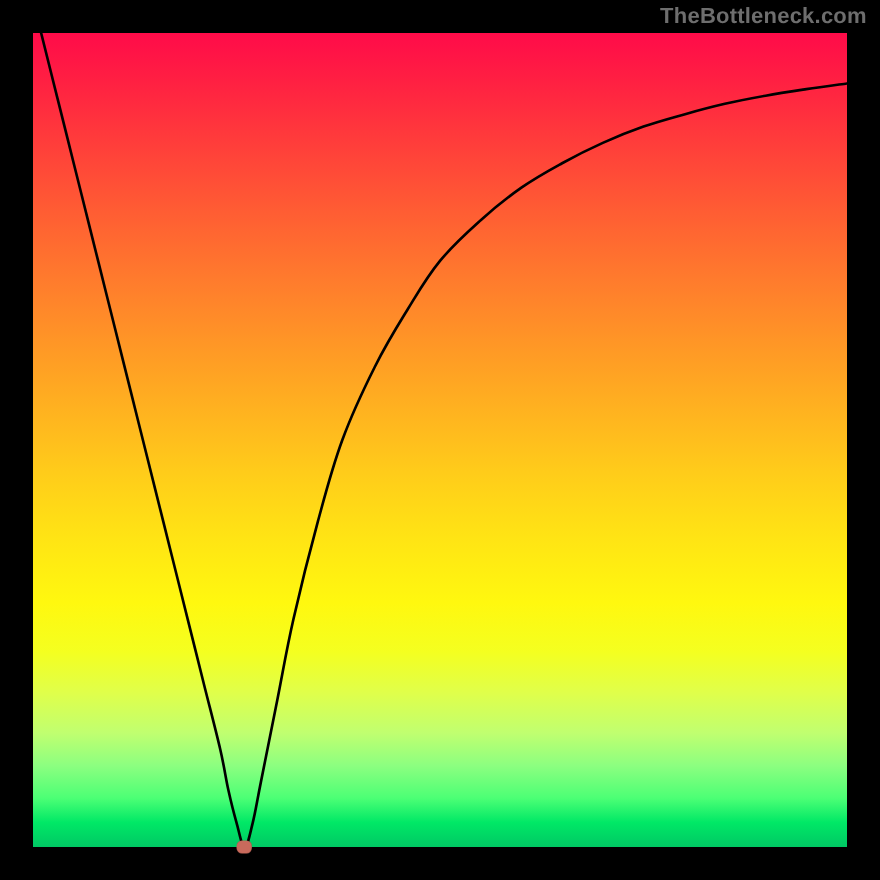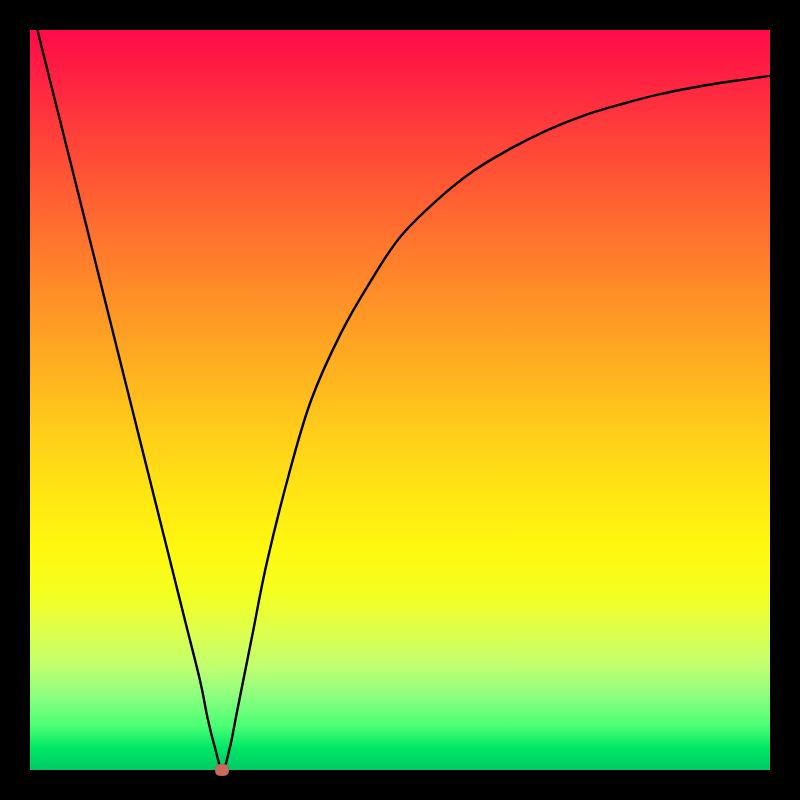--- a/index.html
+++ b/index.html
@@ -71,20 +71,21 @@
     font-weight: 600;
     letter-spacing: 0.2px;
     user-select: none;
   }
 </style>
 </head>
 <body>
 
 <div class="frame">
 
+  <div class="watermark">TheBottleneck.com</div>
 
   <div class="plot-area">
     <svg class="curve-svg" viewBox="0 0 740 740" preserveAspectRatio="none">
       <path id="curve-path" fill="none" stroke="#000" stroke-width="2.4" stroke-linejoin="round" stroke-linecap="round" d="M 7.40 0.00 C 10.06 10.66, 16.87 37.89, 22.20 59.20 C 27.53 80.51, 31.67 97.09, 37.00 118.40 C 42.33 139.71, 46.47 156.29, 51.80 177.60 C 57.13 198.91, 61.27 215.49, 66.60 236.80 C 71.93 258.11, 76.07 274.69, 81.40 296.00 C 86.73 317.31, 90.87 333.89, 96.20 355.20 C 101.53 376.51, 105.67 393.09, 111.00 414.40 C 116.33 435.71, 120.47 452.29, 125.80 473.60 C 131.13 494.91, 135.27 511.49, 140.60 532.80 C 145.93 554.11, 150.07 570.69, 155.40 592.00 C 160.73 613.31, 166.20 633.88, 170.20 651.20 C 174.20 668.52, 174.94 676.21, 177.60 688.20 C 180.26 700.19, 182.34 708.48, 185.00 717.80 C 187.66 727.12, 189.74 740.00, 192.40 740.00 C 195.06 740.00, 197.14 728.46, 199.80 717.80 C 202.46 707.14, 203.20 700.78, 207.20 680.80 C 211.20 660.82, 216.67 633.44, 222.00 606.80 C 227.33 580.16, 230.14 562.10, 236.80 532.80 C 243.46 503.50, 251.01 473.30, 259.00 444.00 C 266.99 414.70, 271.88 395.31, 281.20 370.00 C 290.52 344.69, 300.14 324.71, 310.80 303.40 C 321.46 282.09, 329.74 268.92, 340.40 251.60 C 351.06 234.28, 358.01 221.85, 370.00 207.20 C 381.99 192.55, 393.68 182.19, 407.00 170.20 C 420.32 158.21, 430.68 149.92, 444.00 140.60 C 457.32 131.28, 467.68 125.73, 481.00 118.40 C 494.32 111.07, 504.68 105.89, 518.00 99.90 C 531.32 93.91, 541.68 89.76, 555.00 85.10 C 568.32 80.44, 578.68 77.73, 592.00 74.00 C 605.32 70.27, 615.68 67.44, 629.00 64.38 C 642.32 61.32, 652.68 59.38, 666.00 56.98 C 679.32 54.58, 689.68 53.06, 703.00 51.06 C 716.32 49.06, 733.34 46.81, 740.00 45.88"></path>
     </svg>
     <div id="marker" class="marker" style="left: 192.4px; top: 740px; background: rgb(201, 106, 92);"></div>
   </div>
 
 </div>
 

